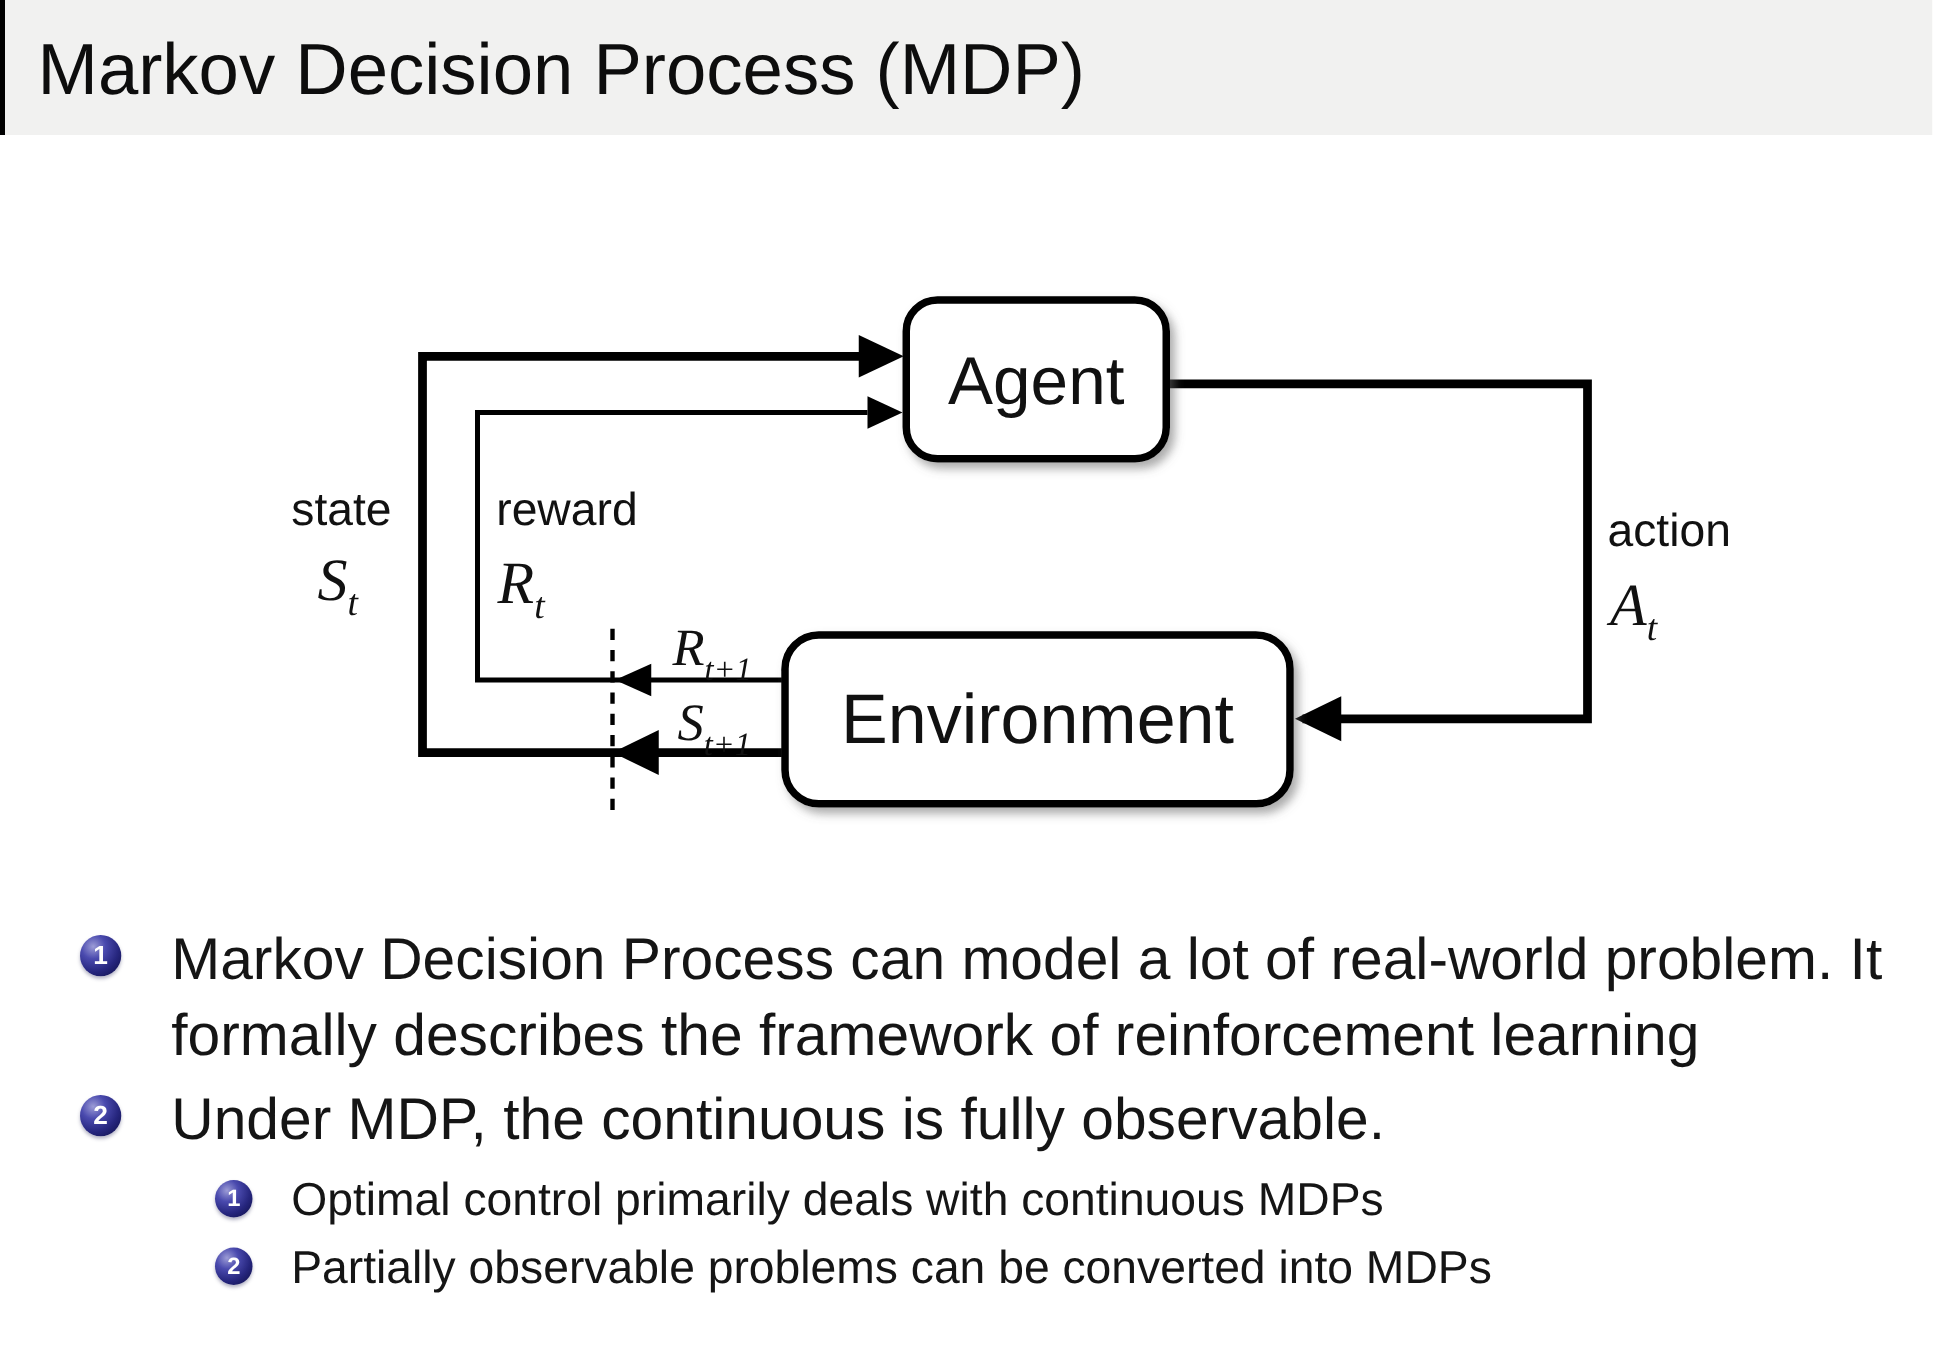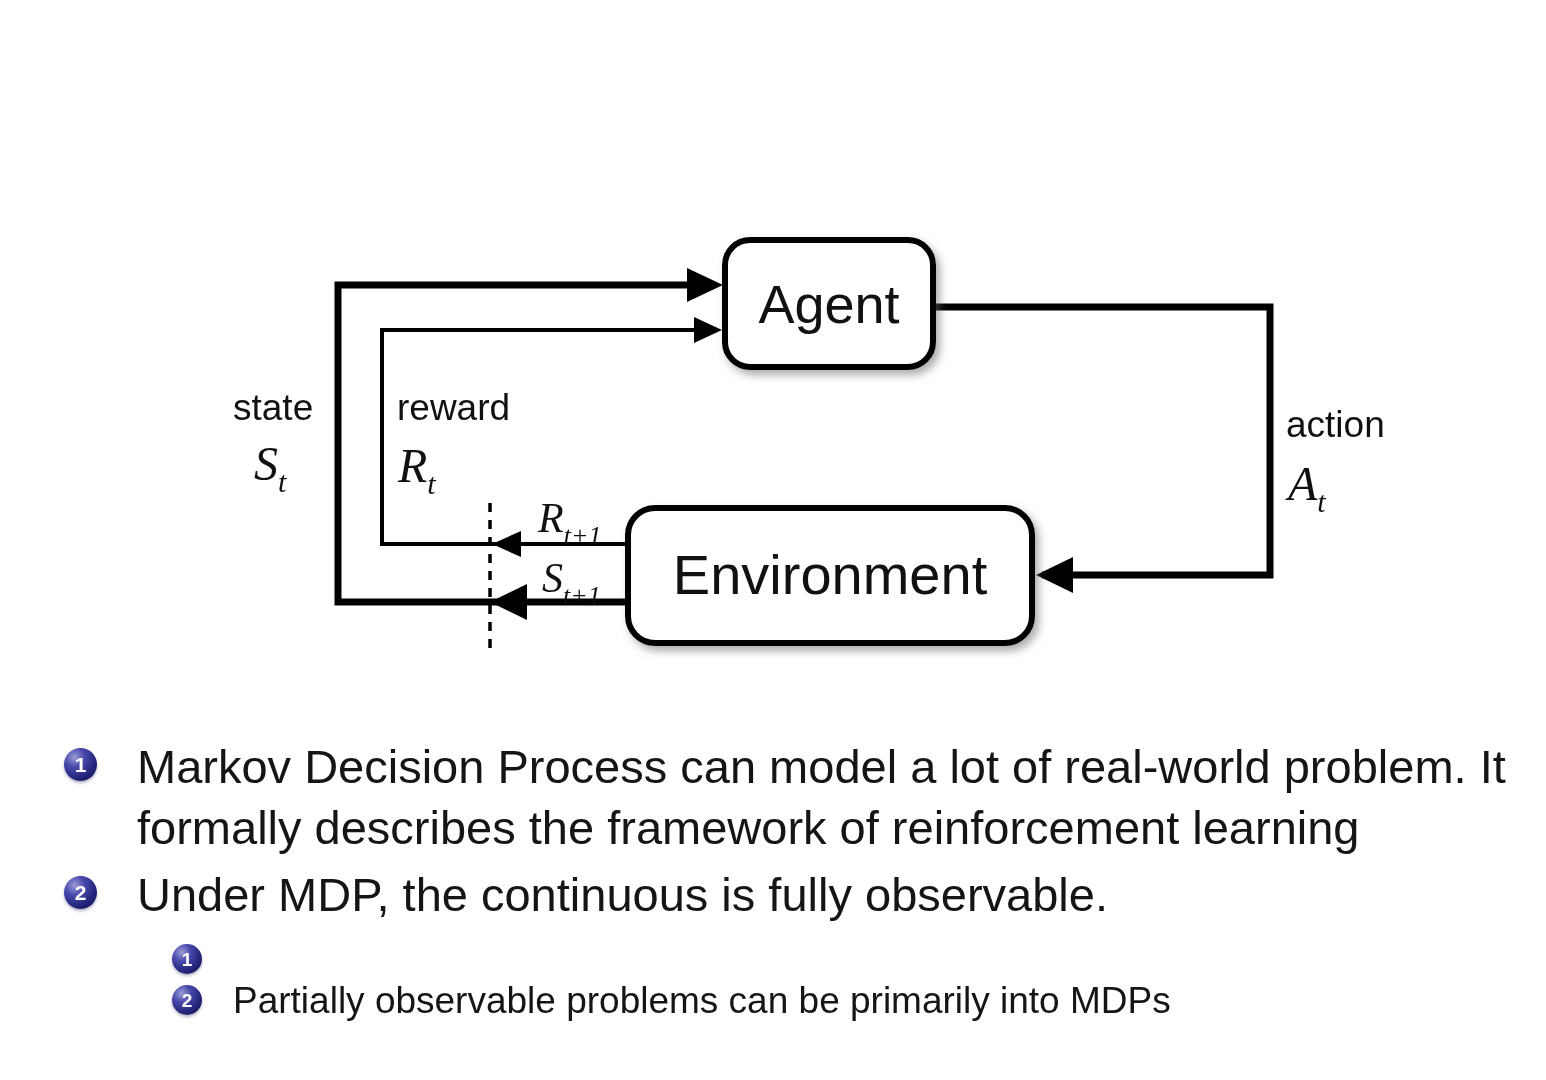--- a/index.html
+++ b/index.html
@@ -45,20 +45,24 @@
   .ball.sub {
     width: 30px; height: 30px; margin-top: 11px; margin-right: 31px; font-size: 19px;
   }
   .sub-text { font-size: 37px; line-height: 54px; }
 </style>
 </head>
 <body>
 
 <div class="slide">
 
+  <header class="title-bar">
+    <div class="left-edge"></div>
+    <h1>Markov Decision Process (MDP)</h1>
+  </header>
 
   <div class="diagram-wrap">
     <svg width="1546" height="560" viewBox="0 0 1546 560">
       <defs>
         <filter id="boxshadow" x="-20%" y="-20%" width="150%" height="160%">
           <feDropShadow dx="4" dy="5" stdDeviation="4" flood-color="#666666" flood-opacity="0.55"></feDropShadow>
         </filter>
       </defs>
 
       <polyline points="628,422 338,422 338,105 692,105" fill="none" stroke="#000" stroke-width="7"></polyline>
@@ -103,21 +107,22 @@
     </div>
 
     <div class="bullet-item">
       <span class="ball">2</span>
       <span class="bullet-text">Under MDP, the continuous is fully observable.</span>
     </div>
 
     <div class="sub-list">
       <div class="sub-item">
         <span class="ball sub">1</span>
+        <span class="sub-text">Optimal control primarily deals with continuous MDPs</span>
       </div>
       <div class="sub-item">
         <span class="ball sub">2</span>
-        <span class="sub-text">Partially observable problems can be primarily into MDPs</span>
+        <span class="sub-text">Partially observable problems can be converted into MDPs</span>
       </div>
     </div>
 
   </section>
 </div>
 
 </body></html>

